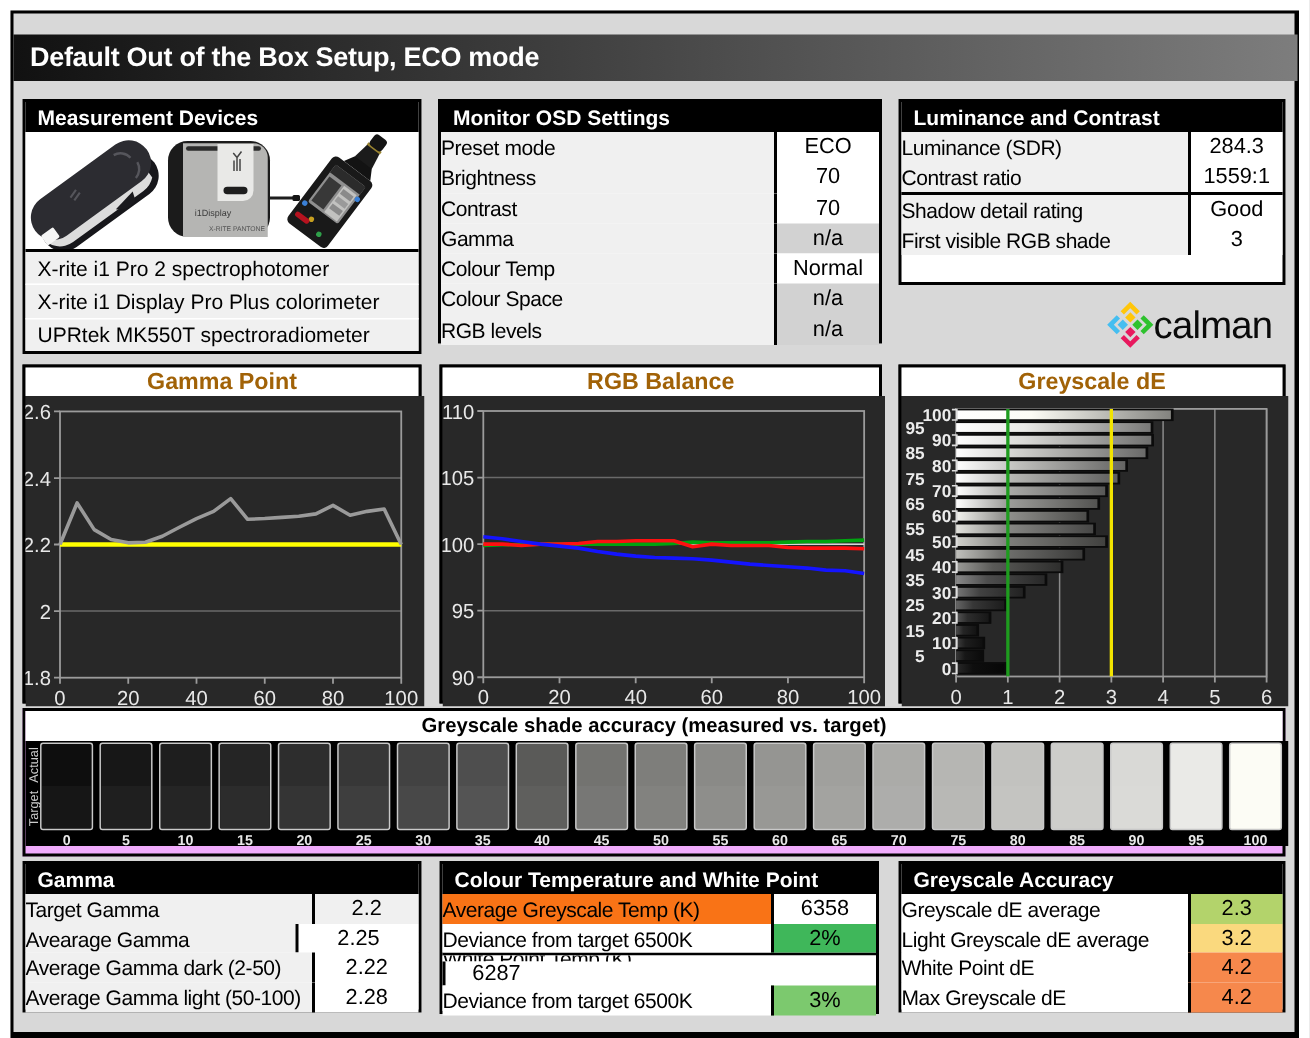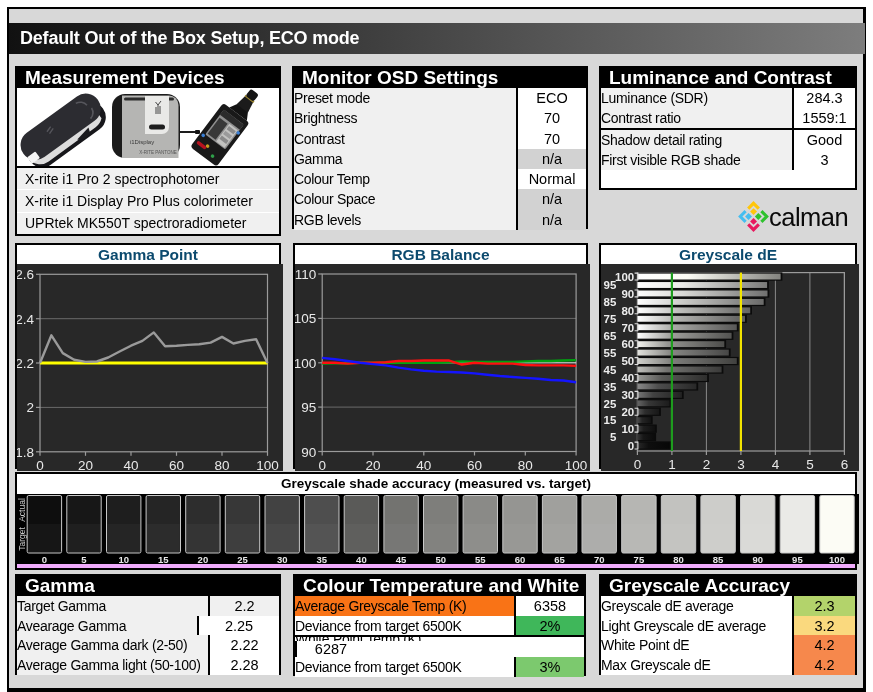--- a/index.html
+++ b/index.html
@@ -4,25 +4,25 @@
 html,body{margin:0;padding:0;}
 body{width:873px;height:692px;background:#ffffff;position:relative;
  font-family:"Liberation Sans",sans-serif;-webkit-font-smoothing:antialiased;}
 .abs{position:absolute;}
 .frame{position:absolute;left:7px;top:7px;width:854px;height:679px;
  background:#d8d8d8;border:2px solid #000;border-right-width:3px;border-bottom-width:4px;}
 .titlebar{position:absolute;left:9px;top:23px;width:856px;height:31px;
  background:linear-gradient(90deg,#111111 0%,#7d7d7d 100%);}
 .titlebar span{position:absolute;left:11px;top:5px;color:#ffffff;font-size:18px;font-weight:bold;letter-spacing:-0.2px;}
 .panel{position:absolute;border:2px solid #000;background:#ffffff;box-sizing:border-box;}
-.phead{background:#000;color:#fff;font-weight:bold;font-size:19px;height:20px;line-height:20px;padding-left:8px;}
+.phead{background:#000;color:#fff;font-weight:bold;font-size:14px;height:20px;line-height:20px;padding-left:8px;}
 .trow{display:flex;}
 .tlab{flex:1;background:#f0f0f0;font-size:14px;color:#000;padding-left:0;letter-spacing:-0.3px;display:flex;align-items:center;white-space:nowrap;overflow:hidden;}
 .tval{font-size:14.5px;flex-shrink:0;white-space:nowrap;color:#000;display:flex;align-items:center;justify-content:center;border-left:2px solid #000;box-sizing:border-box;}
-.ctitle{background:#fff;color:#0c4a6e;font-weight:bold;font-size:15.5px;height:19px;line-height:19px;text-align:center;}
+.ctitle{background:#fff;color:#a16207;font-weight:bold;font-size:15.5px;height:19px;line-height:19px;text-align:center;}
 .chart{position:absolute;background:#282828;border:2px solid #000;box-sizing:border-box;}
 svg text{font-family:"Liberation Sans",sans-serif;}
 </style></head><body>
 <div class="frame"></div>
 <div class="titlebar">
     <span>Default Out of the Box Setup, ECO mode</span>
   </div>
 <div class="panel" style="left:15px;top:66px;width:266px;height:170px;">
     <div class="phead">Measurement Devices</div>
     <div style="height:78px;background:#fff;overflow:hidden;"><svg width="262" height="81" viewBox="0 0 262 81">

